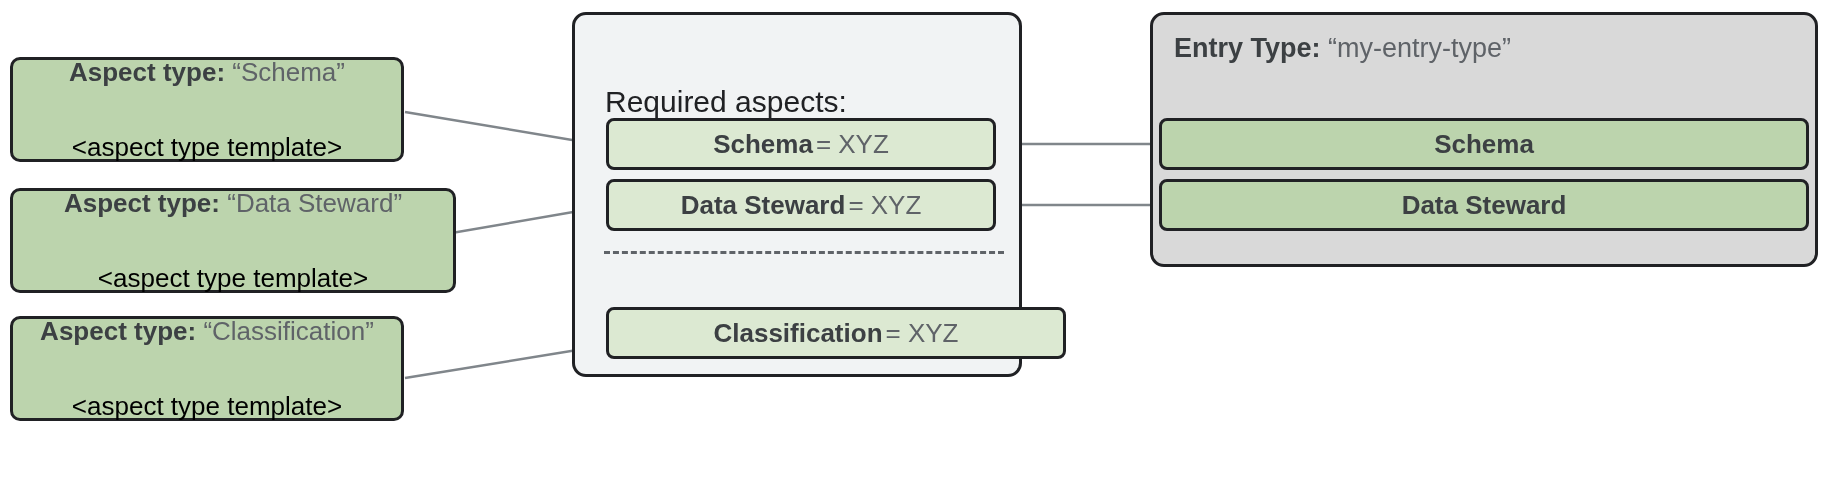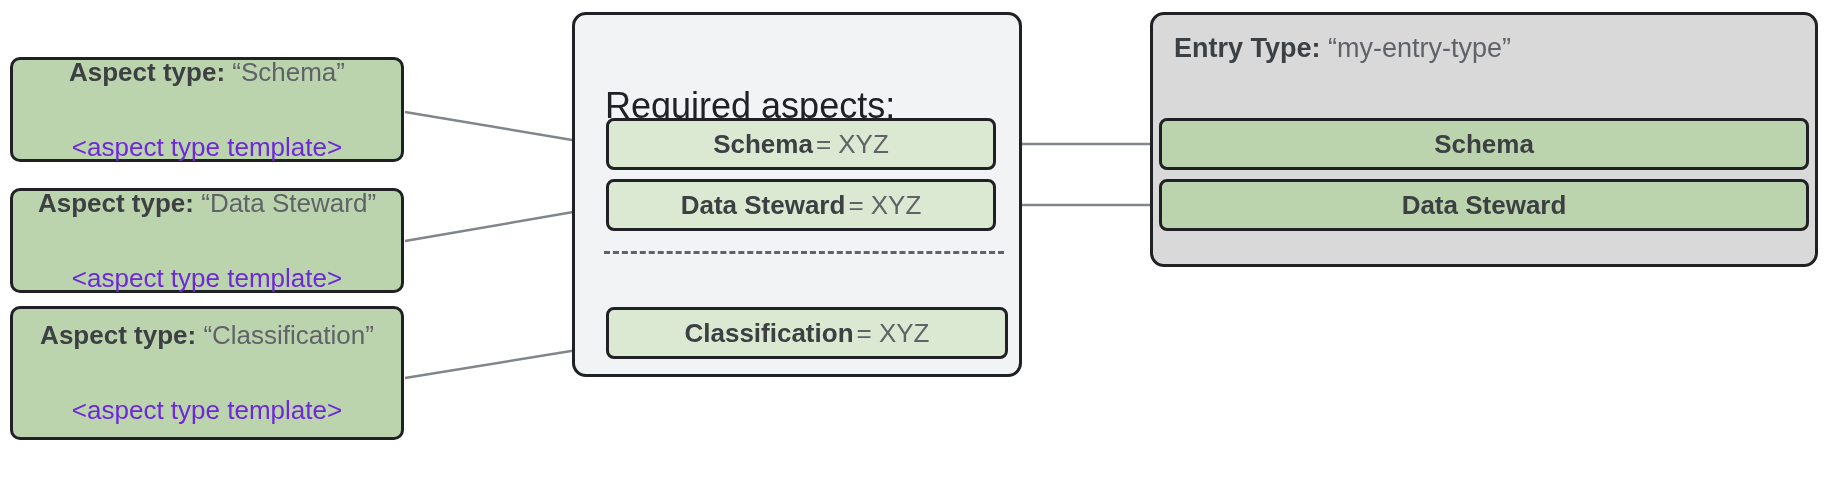--- a/index.html
+++ b/index.html
@@ -56,21 +56,21 @@
   .aspect-card .line1 b {
     font-weight: 700;
     color: #3c4043;
   }
   .aspect-card .line1 .qname {
     font-weight: 400;
     color: #5f6368;
   }
   .aspect-card .line2 {
     font-size: 26px;
-    color: #6d28d9;
+    color: #000000;
     font-weight: 400;
     white-space: nowrap;
     margin-top: 8px;
   }
 
   
   .panel {
     border-radius: 14px;
     padding: 0;
   }
@@ -81,21 +81,21 @@
     position: absolute;
     font-size: 27px;
     color: #3c4043;
     white-space: nowrap;
   }
   .panel-title b { font-weight: 700; color: #3c4043; }
   .panel-title .qname { font-weight: 400; color: #5f6368; }
 
   .section-label {
     position: absolute;
-    font-size: 36px;
+    font-size: 30px;
     font-weight: 400;
     color: #202124;
     white-space: nowrap;
   }
 
   
   .chip {
     position: absolute;
     box-sizing: border-box;
     border: 3px solid #202124;
@@ -145,29 +145,29 @@
   </svg>
 
   <div class="node aspect-card" style="left:10px; top:57px; width:394px; height:105px;">
     <div class="line1">
       <b>Aspect type:</b>
       <span class="qname">“Schema”</span>
     </div>
     <div class="line2">&lt;aspect type template&gt;</div>
   </div>
 
-  <div class="node aspect-card" style="left:10px; top:188px; width:394px; height:105px;">
+  <div class="node aspect-card" style="left:10px; top:188px; width:446px; height:105px;">
     <div class="line1">
       <b>Aspect type:</b>
       <span class="qname">“Data Steward”</span>
     </div>
     <div class="line2">&lt;aspect type template&gt;</div>
   </div>
 
-  <div class="node aspect-card" style="left:10px; top:306px; width:394px; height:134px;">
+  <div class="node aspect-card" style="left:10px; top:316px; width:394px; height:105px;">
     <div class="line1">
       <b>Aspect type:</b>
       <span class="qname">“Classification”</span>
     </div>
     <div class="line2">&lt;aspect type template&gt;</div>
   </div>
 
   <div class="node panel panel-entry" style="left:572px; top:12px; width:450px; height:365px;">
 
 
@@ -181,21 +181,21 @@
 
   <div class="chip chip-light" style="left:606px; top:179px; width:390px; height:52px;">
     <span class="cname">Data Steward</span>
     <span class="cval">= XYZ</span>
   </div>
 
   <div class="divider-dashed" style="left:604px; top:251px; width:400px;"></div>
 
   <div class="section-label" style="left:602px; top:271px;">Optional aspects:</div>
 
-  <div class="chip chip-light" style="left:606px; top:307px; width:402px; height:52px;">
+  <div class="chip chip-light" style="left:606px; top:307px; width:460px; height:52px;">
     <span class="cname">Classification</span>
     <span class="cval">= XYZ</span>
   </div>
 
   <div class="node panel panel-entry-type" style="left:1150px; top:12px; width:668px; height:255px;">
 
     <div class="panel-title" style="left:13px; top:18px;margin-left:8px;">
       <b>Entry Type:</b>
       <span class="qname">“my-entry-type”</span>
     </div>

